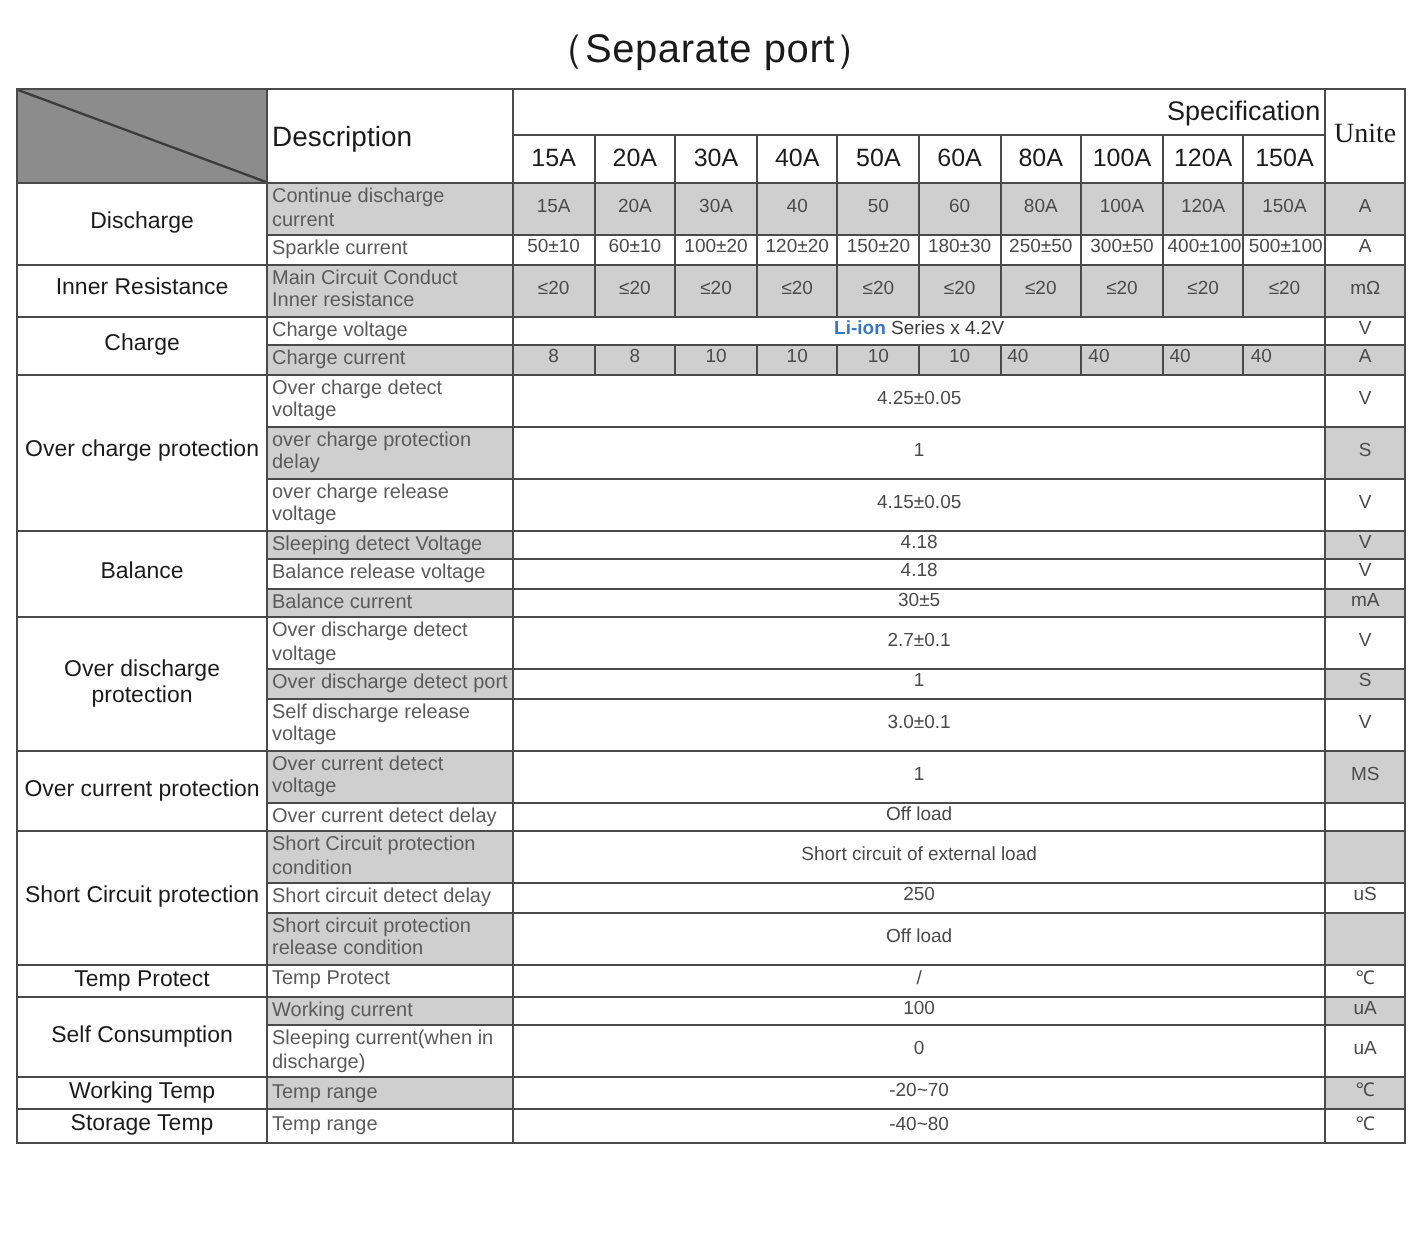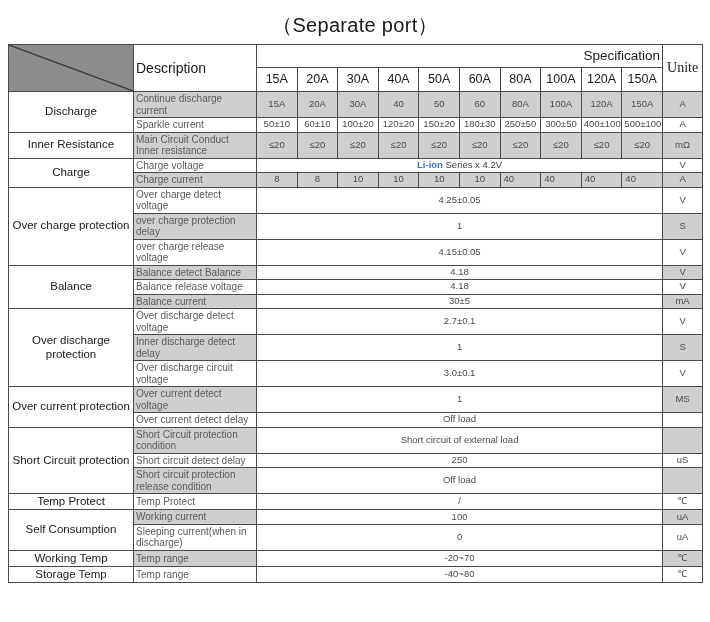--- a/index.html
+++ b/index.html
@@ -267,47 +267,47 @@
           <td class="merged-val" colspan="10">1</td>
           <td class="unit-cell">S</td>
         </tr>
         <tr class="band-white">
           <td class="desc-cell">over charge release voltage</td>
           <td class="merged-val" colspan="10">4.15±0.05</td>
           <td class="unit-cell">V</td>
         </tr>
         <tr class="band-gray">
           <td class="cat-cell" rowspan="3">Balance</td>
-          <td class="desc-cell">Balance detect Balance</td>
+          <td class="desc-cell">Sleeping detect Voltage</td>
           <td class="merged-val" colspan="10">4.18</td>
           <td class="unit-cell">V</td>
         </tr>
         <tr class="band-white">
           <td class="desc-cell">Balance release voltage</td>
           <td class="merged-val" colspan="10">4.18</td>
           <td class="unit-cell">V</td>
         </tr>
         <tr class="band-gray">
           <td class="desc-cell">Balance current</td>
           <td class="merged-val" colspan="10">30±5</td>
           <td class="unit-cell">mA</td>
         </tr>
         <tr class="band-white">
           <td class="cat-cell" rowspan="3">Over discharge protection</td>
           <td class="desc-cell">Over discharge detect voltage</td>
           <td class="merged-val" colspan="10">2.7±0.1</td>
           <td class="unit-cell">V</td>
         </tr>
         <tr class="band-gray">
-          <td class="desc-cell">Inner discharge detect delay</td>
+          <td class="desc-cell">Over discharge detect port</td>
           <td class="merged-val" colspan="10">1</td>
           <td class="unit-cell">S</td>
         </tr>
         <tr class="band-white">
-          <td class="desc-cell">Over discharge circuit voltage</td>
+          <td class="desc-cell">Self discharge release voltage</td>
           <td class="merged-val" colspan="10">3.0±0.1</td>
           <td class="unit-cell">V</td>
         </tr>
         <tr class="band-gray">
           <td class="cat-cell" rowspan="2">Over current protection</td>
           <td class="desc-cell">Over current detect voltage</td>
           <td class="merged-val" colspan="10">1</td>
           <td class="unit-cell">MS</td>
         </tr>
         <tr class="band-white">

